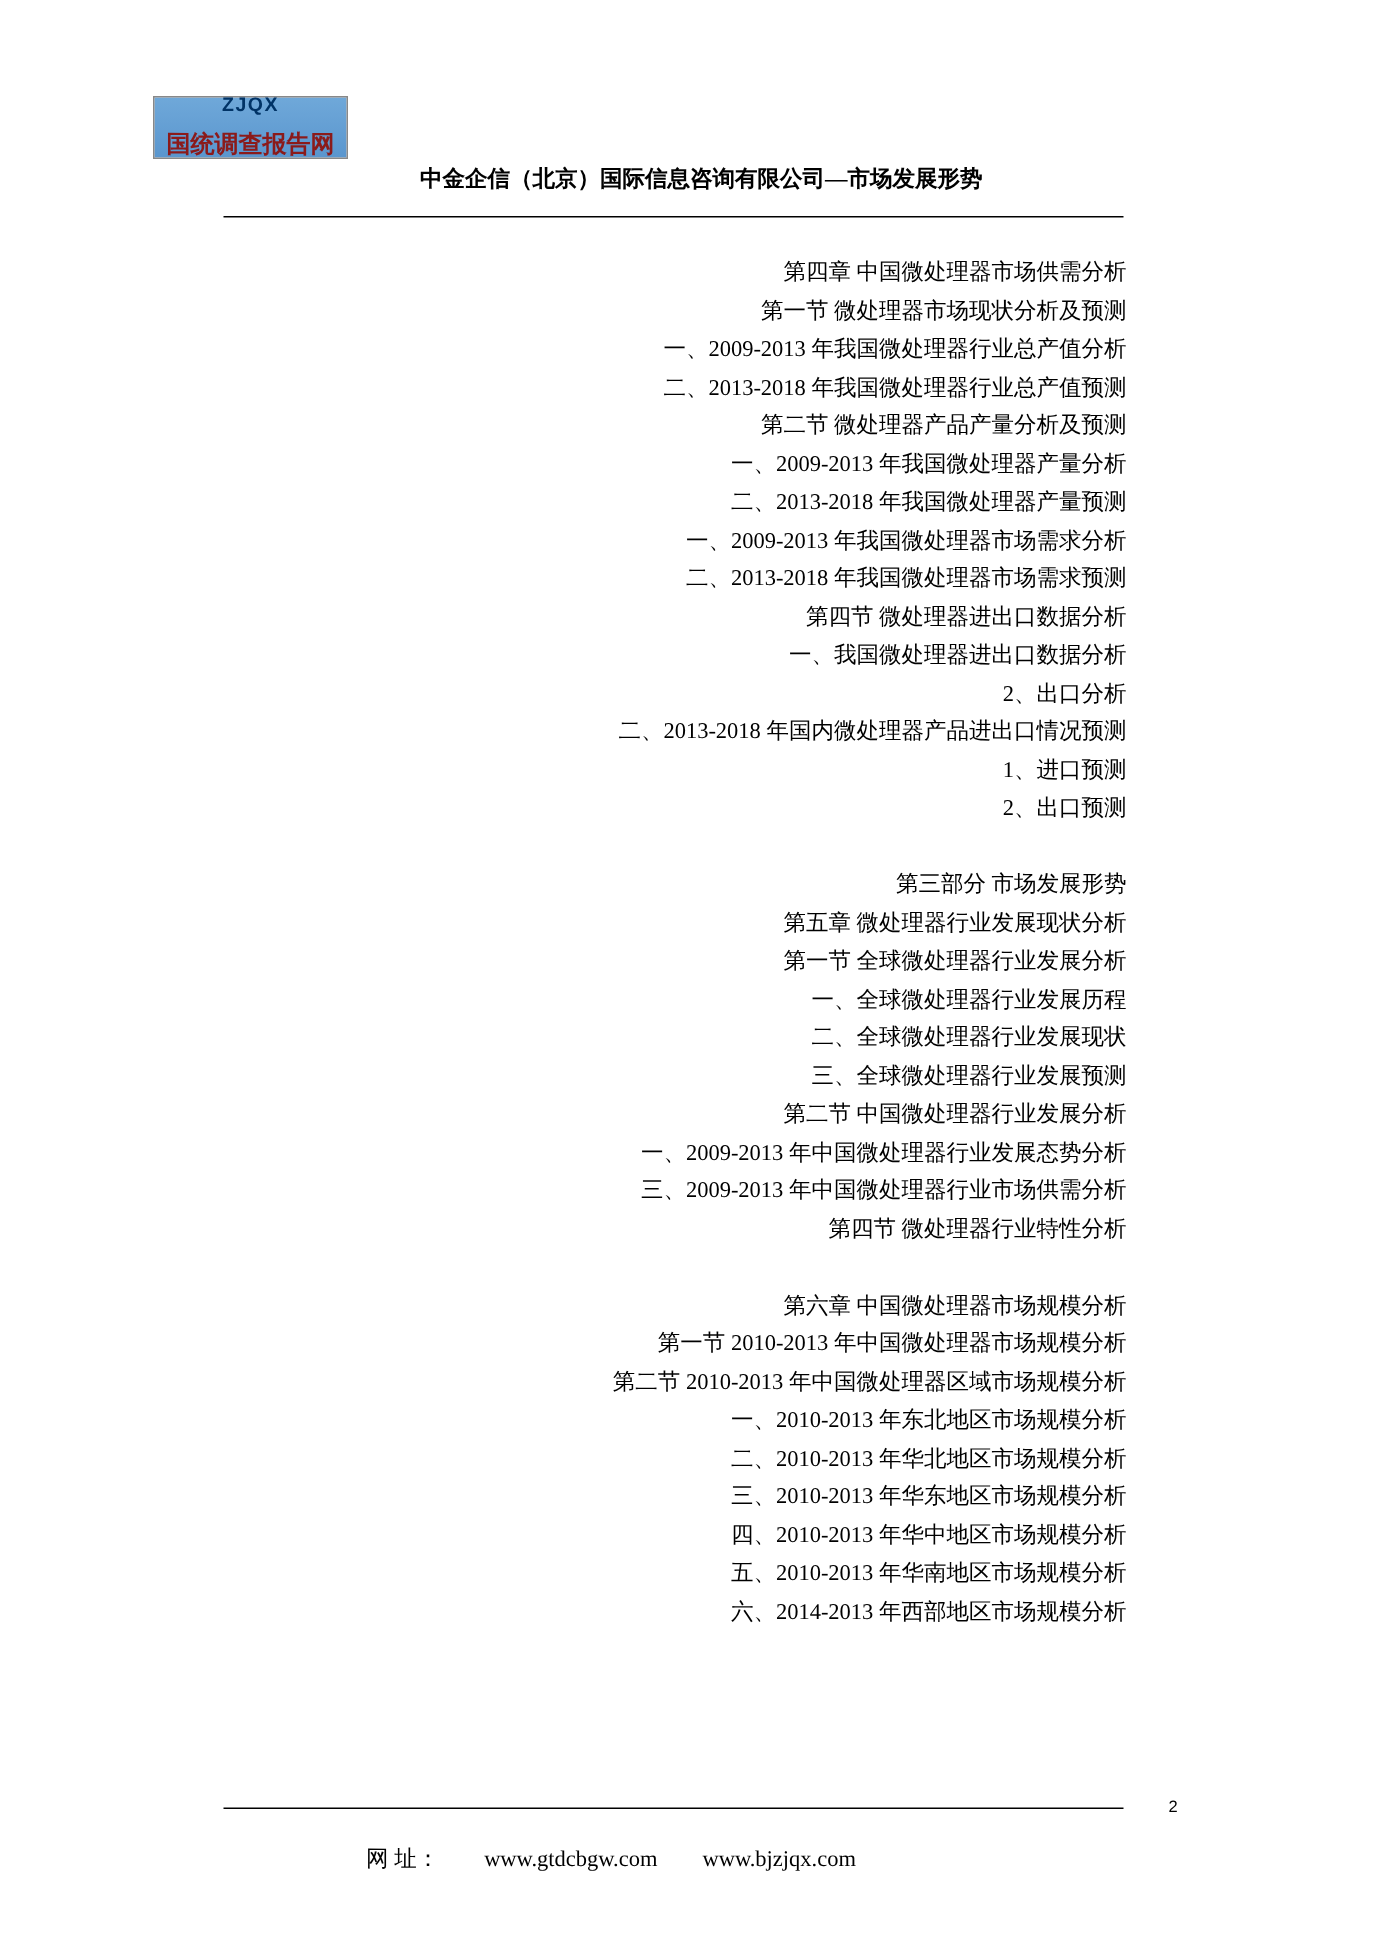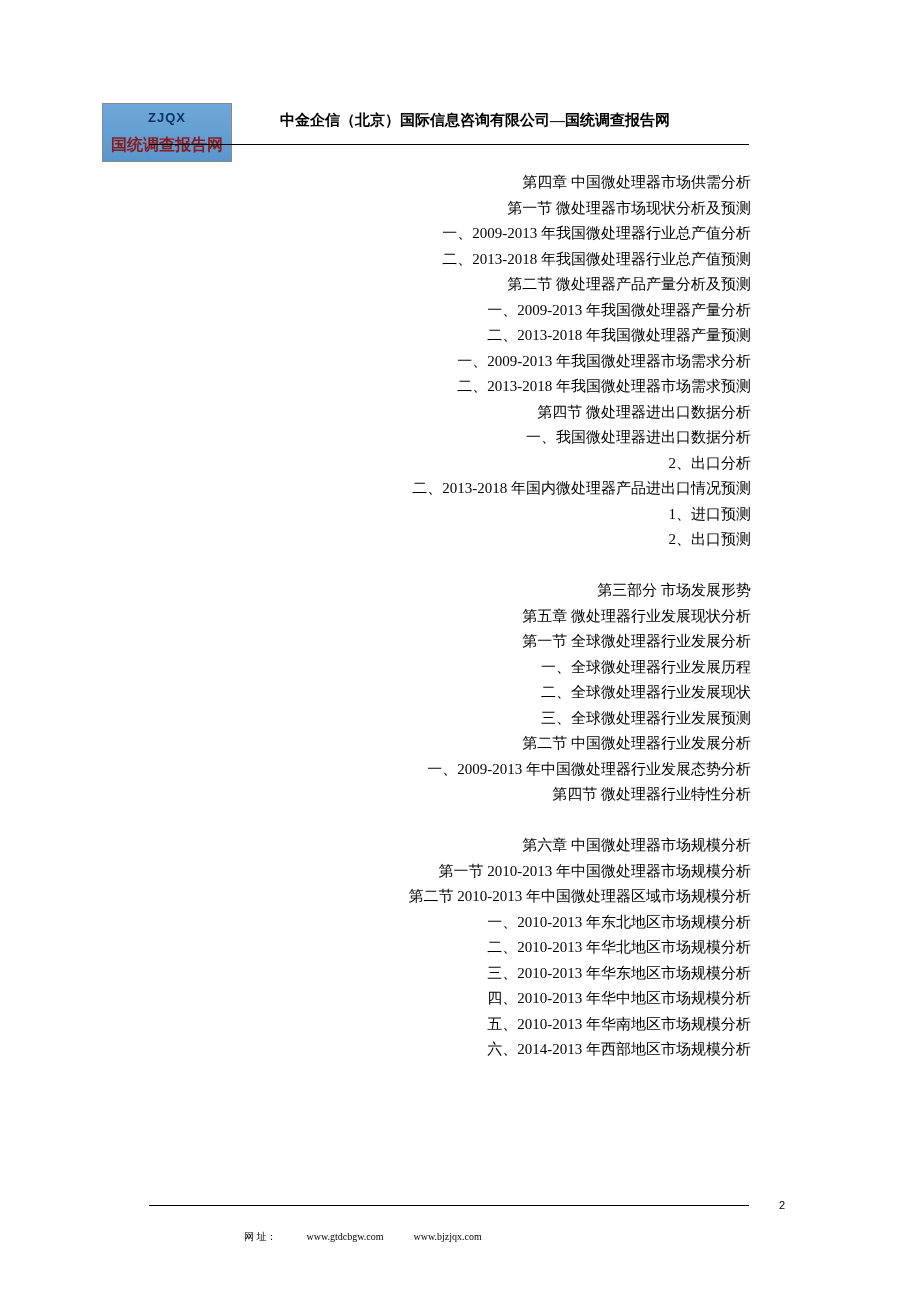--- a/index.html
+++ b/index.html
@@ -15,29 +15,28 @@
       background: #fff;
       width: 920px;
       height: 1302px;
       position: relative;
     }
     .logo-area {
       position: absolute;
       top: 64px;
       left: 102px;
       width: 130px;
-      height: 59px;
+      height: 42px;
       background: linear-gradient(180deg, #6fa8d9 0%, #5a96ce 100%);
       border: 1px solid #888;
       display: flex;
       flex-direction: column;
       align-items: center;
       justify-content: center;
       padding: 3px;
-      margin-top: 39px;
     }
     .logo-top {
       color: #003366;
       font-size: 13px;
       font-weight: bold;
       letter-spacing: 1px;
       font-family: Arial, sans-serif;
     }
     .logo-bottom {
       color: #8b1a1a;
@@ -81,42 +80,42 @@
       position: absolute;
       top: 1205px;
       left: 149px;
       width: 600px;
       border-top: 1.5px solid #000;
     }
     .footer {
       position: absolute;
       top: 1228px;
       left: 244px;
-      font-size: 10px;
+      font-size: 15px;
     }
     .footer span {
       margin-right: 30px;
     }
     .page-num {
       position: absolute;
       top: 1196px;
       left: 779px;
       font-size: 11px;
       font-family: Arial, sans-serif;
     }
   </style>
 </head>
 <body>
 
 <div class="logo-area">
   <div class="logo-top">ZJQX</div>
   <div class="logo-bottom">国统调查报告网</div>
 </div>
 
-<div class="header-title">中金企信（北京）国际信息咨询有限公司—国统调查报告网</div>
+<div class="header-title">中金企信（北京）国际信息咨询有限公司—市场发展形势</div>
 
 <div class="separator-top"></div>
 
 <div class="content" id="content-container">
     <p>第四章 中国微处理器市场供需分析</p>
     <p>第一节 微处理器市场现状分析及预测</p>
     <p>一、2009-2013 年我国微处理器行业总产值分析</p>
     <p>二、2013-2018 年我国微处理器行业总产值预测</p>
     <p>第二节 微处理器产品产量分析及预测</p>
     <p>一、2009-2013 年我国微处理器产量分析</p>
@@ -131,20 +130,21 @@
     <p>2、出口预测</p>
     <div class="spacer"></div>
     <p>第三部分 市场发展形势</p>
     <p>第五章 微处理器行业发展现状分析</p>
     <p>第一节 全球微处理器行业发展分析</p>
     <p>一、全球微处理器行业发展历程</p>
     <p>二、全球微处理器行业发展现状</p>
     <p>三、全球微处理器行业发展预测</p>
     <p>第二节 中国微处理器行业发展分析</p>
     <p>一、2009-2013 年中国微处理器行业发展态势分析</p>
+    <p>三、2009-2013 年中国微处理器行业市场供需分析</p>
     <p>第四节 微处理器行业特性分析</p>
     <div class="spacer"></div>
     <p>第六章 中国微处理器市场规模分析</p>
     <p>第一节 2010-2013 年中国微处理器市场规模分析</p>
     <p>第二节 2010-2013 年中国微处理器区域市场规模分析</p>
     <p>一、2010-2013 年东北地区市场规模分析</p>
     <p>二、2010-2013 年华北地区市场规模分析</p>
     <p>三、2010-2013 年华东地区市场规模分析</p>
     <p>四、2010-2013 年华中地区市场规模分析</p>
     <p>五、2010-2013 年华南地区市场规模分析</p>

